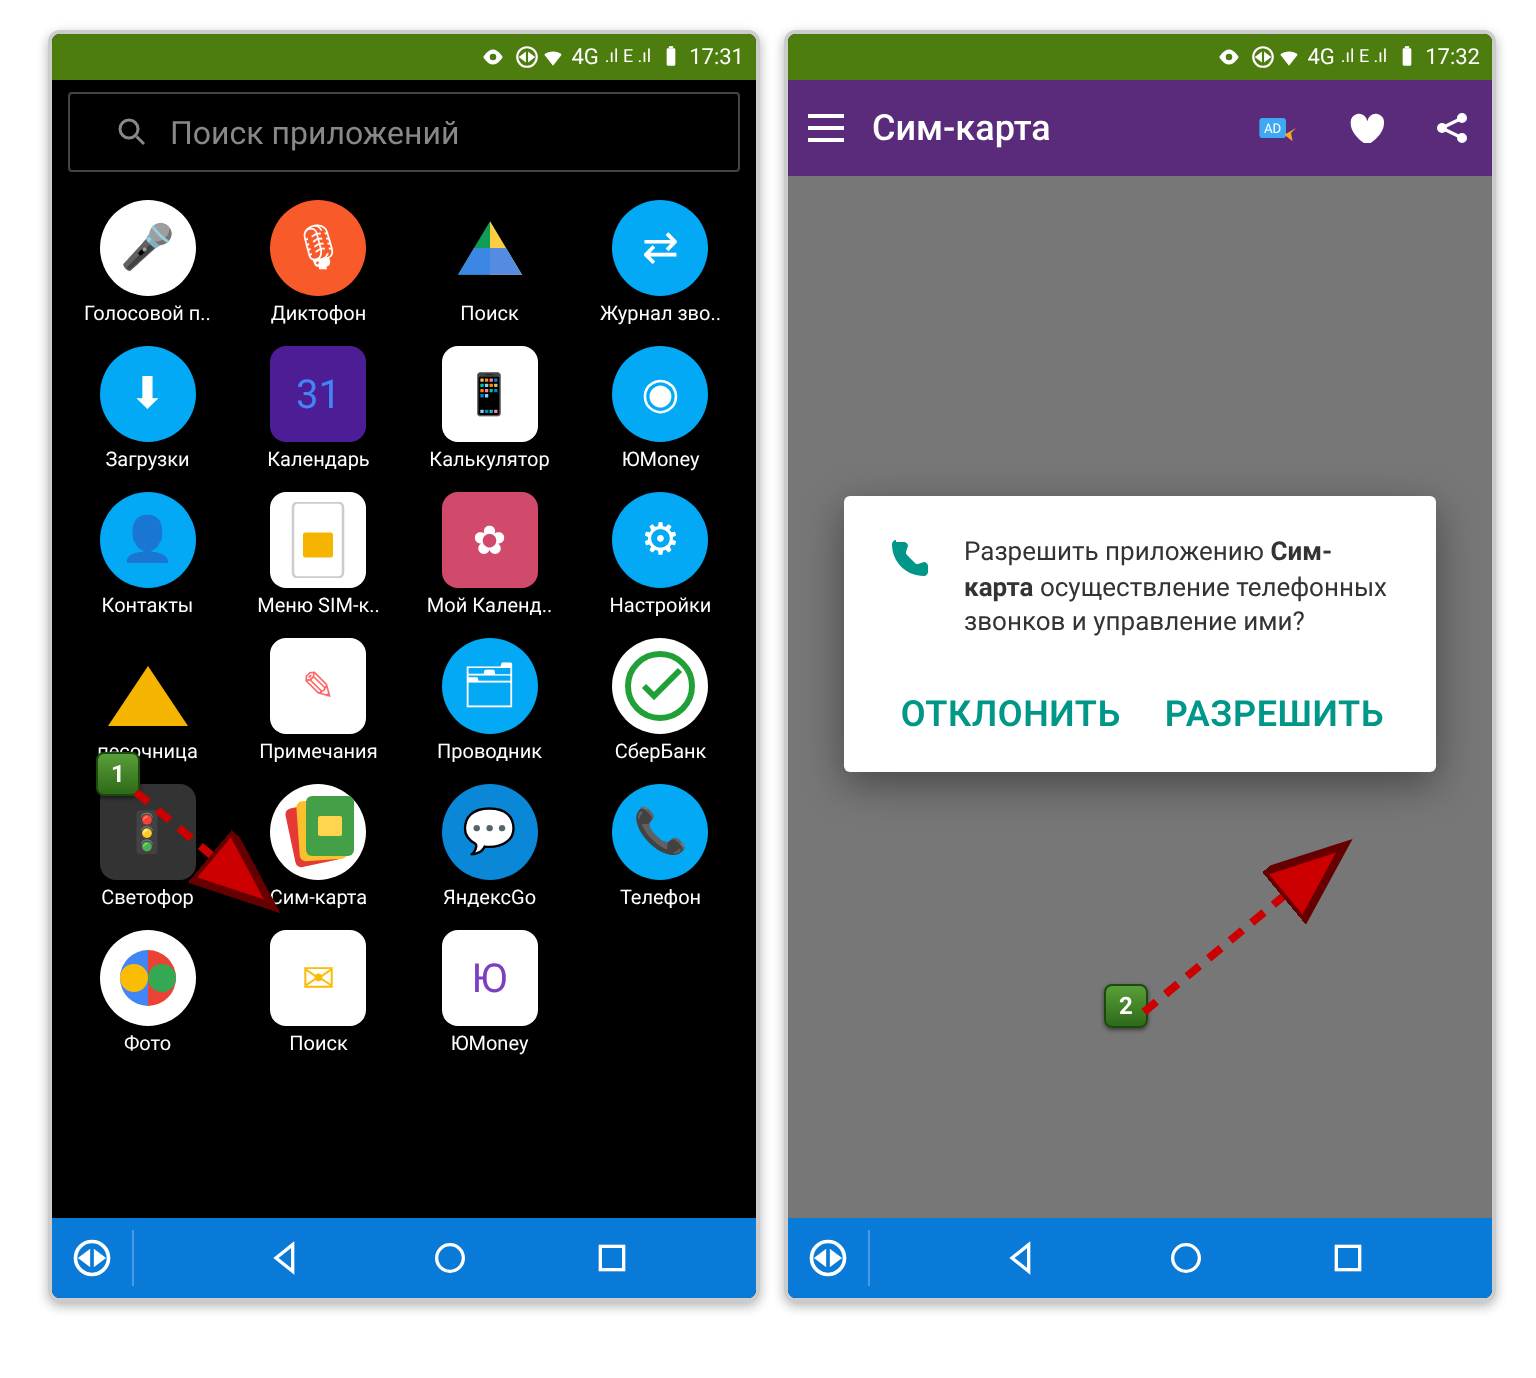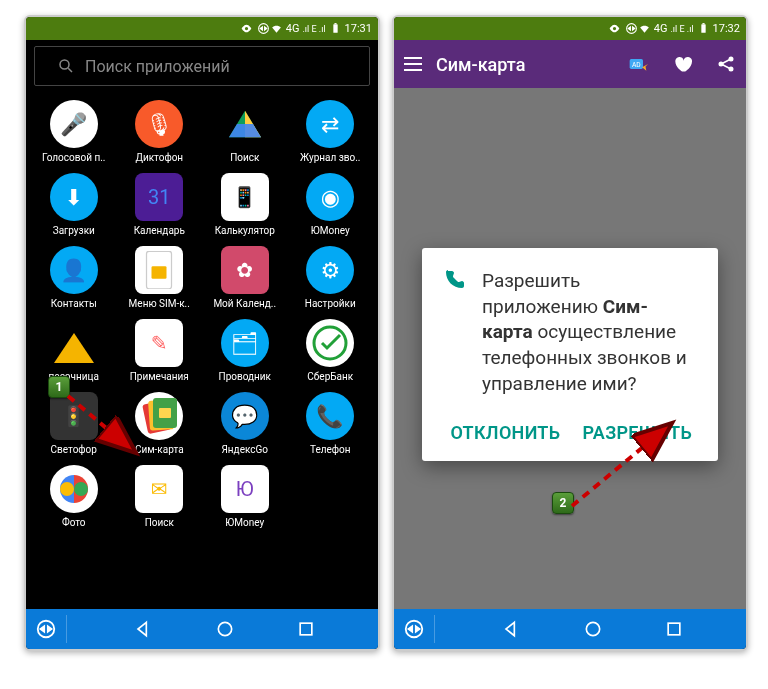--- a/index.html
+++ b/index.html
@@ -23,21 +23,21 @@
 
 .hdr2{height:48px;background:#5a2b7a;display:flex;align-items:center;padding:0 10px;color:#fff;gap:14px}
 .ham{width:18px;height:14px;display:flex;flex-direction:column;justify-content:space-between}
 .ham span{height:2px;background:#fff}
 .ttl2{font-size:18px;font-weight:500;flex:1}
 .hic{width:20px;height:20px;margin-left:10px}
 .body2{background:#777;position:absolute;top:71px;left:0;right:0;bottom:40px}
 .dialog{position:absolute;left:28px;right:28px;top:160px;background:#fff;border-radius:3px;padding:20px 20px 10px;box-shadow:0 6px 20px rgba(0,0,0,.4)}
 .dlg-row{display:flex;gap:16px}
 .dlg-ic{width:24px;height:24px;flex-shrink:0}
-.dlg-txt{font-size:19px;color:#333;line-height:1.35}
+.dlg-txt{font-size:13px;color:#333;line-height:1.35}
 .dlg-btns{display:flex;justify-content:flex-end;gap:10px;margin-top:18px}
 .dlg-btn{color:#009688;font-weight:600;font-size:18px;padding:8px 6px;letter-spacing:.3px}
 
 .badge{position:absolute;width:20px;height:20px;background:linear-gradient(#5a9e3a,#2e6a19);border:1px solid #1a4a0e;border-radius:4px;color:#fff;font-size:12px;font-weight:bold;display:flex;align-items:center;justify-content:center;box-shadow:0 1px 2px rgba(0,0,0,.5)}
 .arrow{position:absolute;pointer-events:none}
 
 .circ{border-radius:50%}
 .sq{border-radius:8px}
 </style>
 </head>

